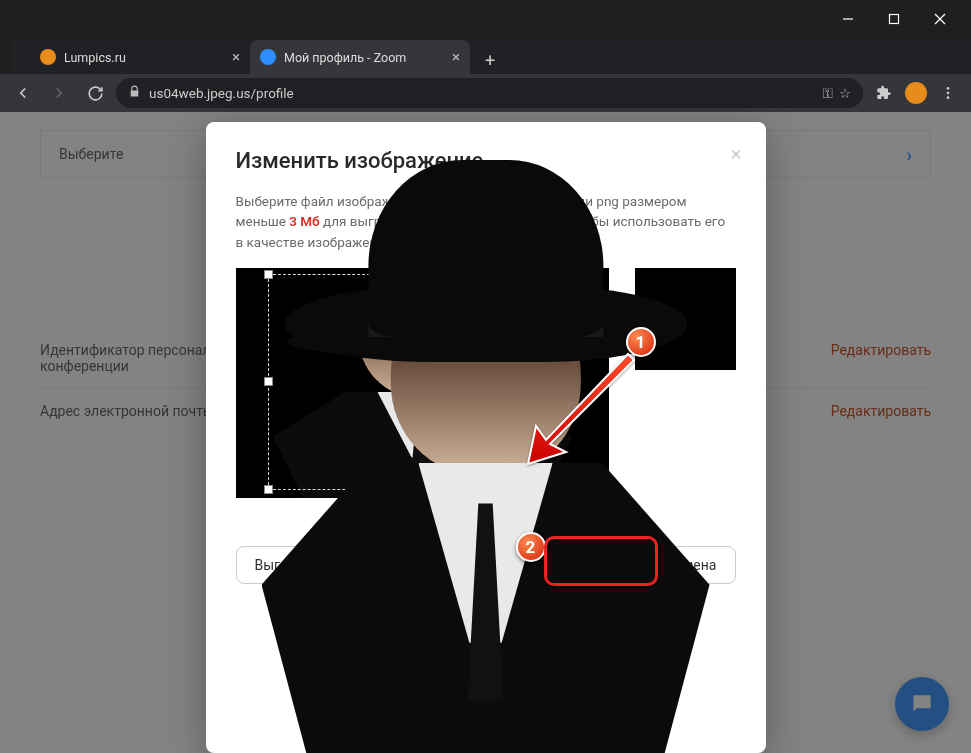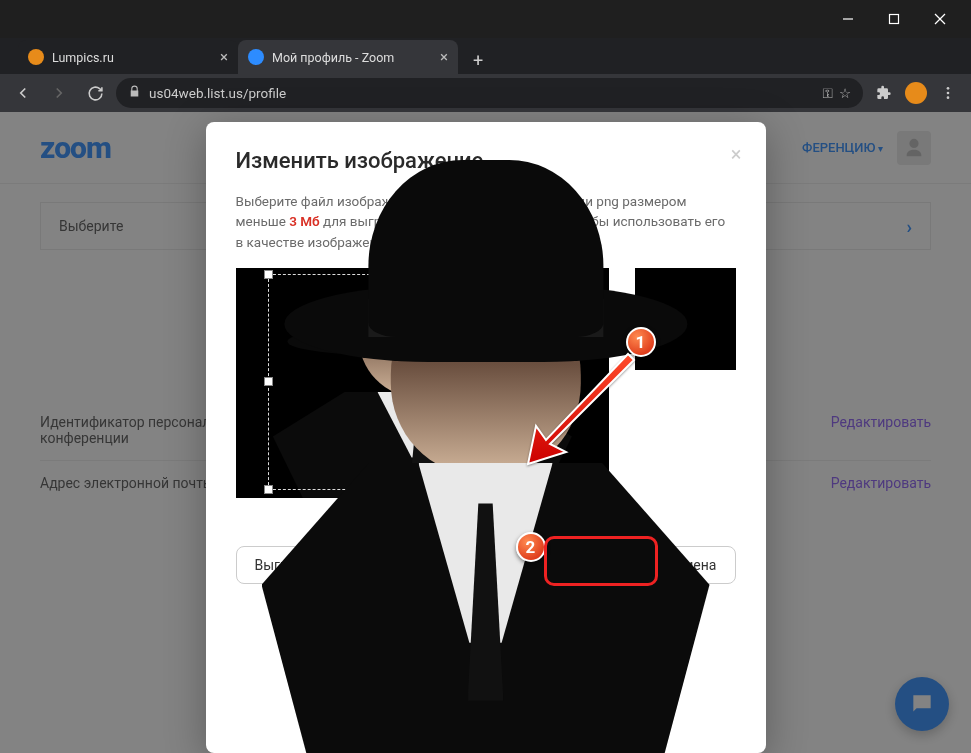--- a/index.html
+++ b/index.html
@@ -3,21 +3,21 @@
 <meta charset="utf-8">
 <style>
 * { margin:0; padding:0; box-sizing:border-box; font-family:-apple-system,BlinkMacSystemFont,"Segoe UI",Roboto,sans-serif; }
 body { width:971px; height:753px; background:#1f1f1f; overflow:hidden; position:relative; }
 
 
 .titlebar { height:38px; background:#1f1f1f; display:flex; justify-content:flex-end; align-items:center; padding:0 8px; }
 .win-btn { width:46px; height:30px; display:flex; align-items:center; justify-content:center; color:#fff; }
 .win-btn svg { width:12px; height:12px; }
 
-.tabbar { height:36px; background:#202124; display:flex; align-items:flex-end; padding-left:18px; gap:0; }
+.tabbar { height:36px; background:#202124; display:flex; align-items:flex-end; padding-left:18px; gap:0;margin-left:12px; }
 .tab { height:34px; display:flex; align-items:center; padding:0 10px; gap:8px; font-size:12.5px; color:#ddd; border-top-left-radius:8px; border-top-right-radius:8px; position:relative; width:220px; }
 .tab.inactive { background:#202124; }
 .tab.active { background:#35363a; }
 .tab .favicon { width:16px; height:16px; border-radius:50%; flex:0 0 16px; }
 .fav-l { background:#e78b1a; }
 .fav-z { background:#2d8cff; border-radius:4px; }
 .tab-close { margin-left:auto; color:#bbb; font-size:15px; line-height:1; }
 .newtab { width:28px; height:28px; color:#ccc; display:flex; align-items:center; justify-content:center; font-size:18px; margin-left:6px; }
 
 .toolbar { height:38px; background:#35363a; display:flex; align-items:center; padding:0 8px; gap:6px; }
@@ -44,21 +44,21 @@
 .profile-section { padding:30px 40px 0; display:flex; gap:80px; }
 .avatar-col { text-align:center; }
 .avatar-box { width:130px; height:130px; background:#f2f2f2; border-radius:4px; display:flex; align-items:center; justify-content:center; }
 .avatar-box svg { width:80px; height:80px; fill:#ccc; }
 .change-link { color:#2d8cff; font-size:13px; margin-top:8px; display:inline-block; }
 
 .info-rows { flex:1; }
 .info-row { display:flex; padding:14px 0; font-size:14px; }
 .info-label { width:210px; color:#555; }
 .info-val { color:#333; }
-.edit-link { margin-left:auto; color:#8b5cf6; }
+.edit-link { margin-left:auto; color:#c2410c; }
 .show-link { color:#2d8cff; margin-left:18px; }
 
 
 .overlay { position:absolute; top:112px; left:0; right:0; bottom:0; background:rgba(30,30,30,0.55); display:flex; justify-content:center; padding-top:10px; }
 .modal { width:560px; background:#fff; border-radius:8px; padding:26px 30px; box-shadow:0 8px 40px rgba(0,0,0,0.3); position:relative; }
 .modal h2 { font-size:22px; color:#2a2a2a; font-weight:500; margin-bottom:18px; }
 .modal-x { position:absolute; top:22px; right:24px; color:#ccc; font-size:20px; line-height:1; }
 .modal-desc { font-size:13.5px; color:#6b6b6b; line-height:1.5; margin-bottom:16px; }
 .modal-desc .sz { color:#d93025; font-weight:600; }
 
@@ -146,21 +146,21 @@
   <div class="tb-btn">
       <svg width="17" height="17" viewBox="0 0 24 24" fill="none" stroke="currentColor" stroke-width="2.2">
         <path d="M21 12a9 9 0 1 1-3.2-6.9L21 8"></path>
         <polyline points="21 3 21 8 16 8"></polyline>
       </svg>
     </div>
   <div class="omnibox">
     <span class="lock"><svg width="13" height="13" viewBox="0 0 24 24" fill="currentColor">
           <path d="M6 10V7a6 6 0 1 1 12 0v3h1v11H5V10h1zm2 0h8V7a4 4 0 1 0-8 0v3z"></path>
         </svg></span>
-    <span>us04web.list.us/profile</span>
+    <span>us04web.jpeg.us/profile</span>
     <div class="omni-actions">
       <span style="color:#bbb">⚿</span>
       <span style="color:#bbb">☆</span>
     </div>
   </div>
   <div class="tb-btn">
       <svg width="16" height="16" viewBox="0 0 24 24" fill="currentColor">
         <path d="M20 11h-2V7a2 2 0 0 0-2-2h-4V3a2 2 0 1 0-4 0v2H4a2 2 0 0 0-2 2v4h2a2 2 0 1 1 0 4H2v4a2 2 0 0 0 2 2h4v-2a2 2 0 1 1 4 0v2h4a2 2 0 0 0 2-2v-4h2a2 2 0 1 0 0-4z"></path>
       </svg>
     </div>
@@ -168,31 +168,20 @@
   <div class="tb-btn">
       <svg width="16" height="16" viewBox="0 0 24 24" fill="currentColor">
         <circle cx="12" cy="5" r="2"></circle>
         <circle cx="12" cy="12" r="2"></circle>
         <circle cx="12" cy="19" r="2"></circle>
       </svg>
     </div>
 </div>
 
 <div class="content">
-  <div class="zoom-header">
-    <div class="zoom-logo">zoom</div>
-    <div class="zh-right">
-      <span class="conf-btn">ФЕРЕНЦИЮ</span>
-      <div class="user-badge">
-          <svg viewBox="0 0 24 24">
-            <path d="M12 12a5 5 0 1 0-5-5 5 5 0 0 0 5 5zm0 2c-4 0-8 2-8 6v1h16v-1c0-4-4-6-8-6z"></path>
-          </svg>
-        </div>
-    </div>
-  </div>
   <div class="profile-bar">
     <span>Выберите</span>
     <span class="chev">›</span>
   </div>
   <div class="profile-section">
     <div class="info-rows">
       <div class="info-row" style="height:120px"></div>
       <div class="info-row">
         <div class="info-label">Идентификатор персональной конференции</div>
         <a class="edit-link">Редактировать</a>

